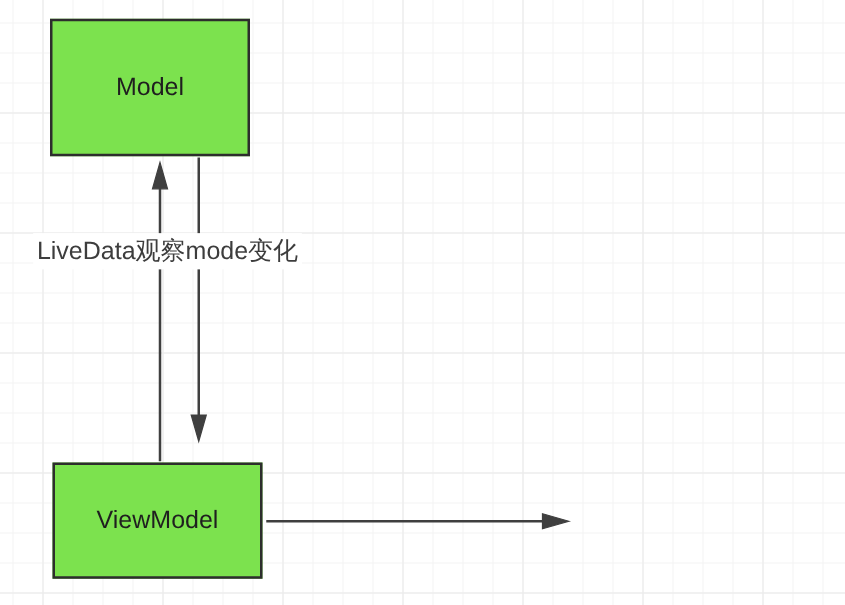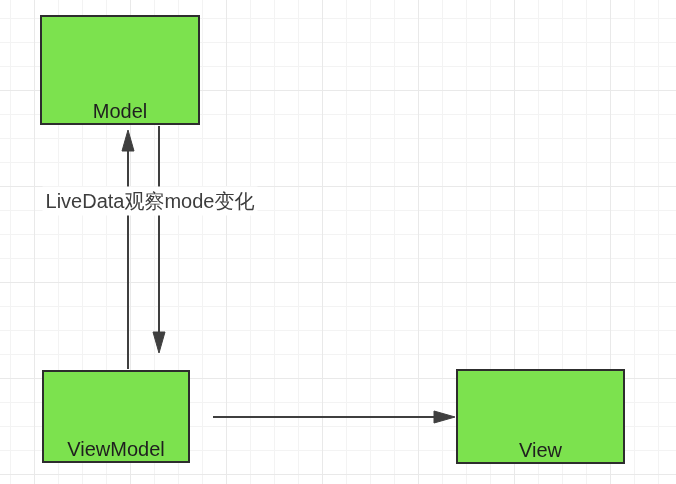--- a/index.html
+++ b/index.html
@@ -43,38 +43,38 @@
   .edge polygon {
     fill: var(--edge-color);
     stroke: var(--edge-color);
     stroke-width: 1;
   }
   .node {
     position: absolute;
     background: var(--node-fill);
     border: 2px solid var(--node-border);
     display: flex;
-    align-items: flex-end;
+    align-items: center;
     justify-content: center;
     font-size: 20px;
     color: var(--node-text);
   }
   .node-model     { left: 40px;  top: 15px;  width: 160px; height: 110px; }
-  .node-viewmodel { left: 42px;  top: 370px; width: 148px; height: 93px;  }
+  .node-viewmodel { left: 42px;  top: 370px; width: 168px; height: 93px;  }
   .node-view      { left: 456px; top: 369px; width: 169px; height: 95px;  }
   .edge-label {
     position: absolute;
     transform: translate(-50%, -50%);
     background: var(--canvas-bg);
     padding: 1px 3px;
     font-size: 20px;
     color: var(--label-text);
     white-space: nowrap;
   }
-  .label-livedata { left: 134px; top: 201px; margin-left: 16px; }
+  .label-livedata { left: 134px; top: 201px; }
   .label-listen   { left: 166px; top: 261px; }
   .label-update   { left: 310px; top: 417px; }
 </style>
 </head>
 <body>
 
 <div class="canvas">
 
   <svg class="edges-layer" viewBox="0 0 676 484" aria-hidden="true">
 
@@ -95,19 +95,16 @@
   </svg>
 
   <div class="node node-model">
     <span>Model</span>
   </div>
 
   <div class="node node-viewmodel">
     <span>ViewModel</span>
   </div>
 
-  <div class="node node-view">
-    <span>View</span>
-  </div>
 
   <div class="edge-label label-livedata">LiveData观察mode变化</div>
 
 </div>
 
 </body></html>

